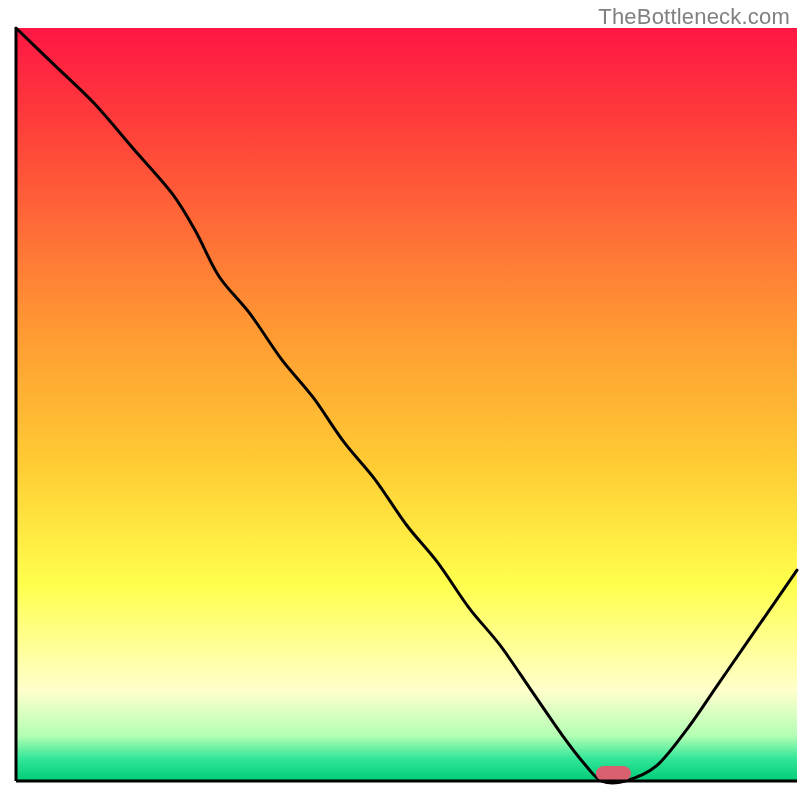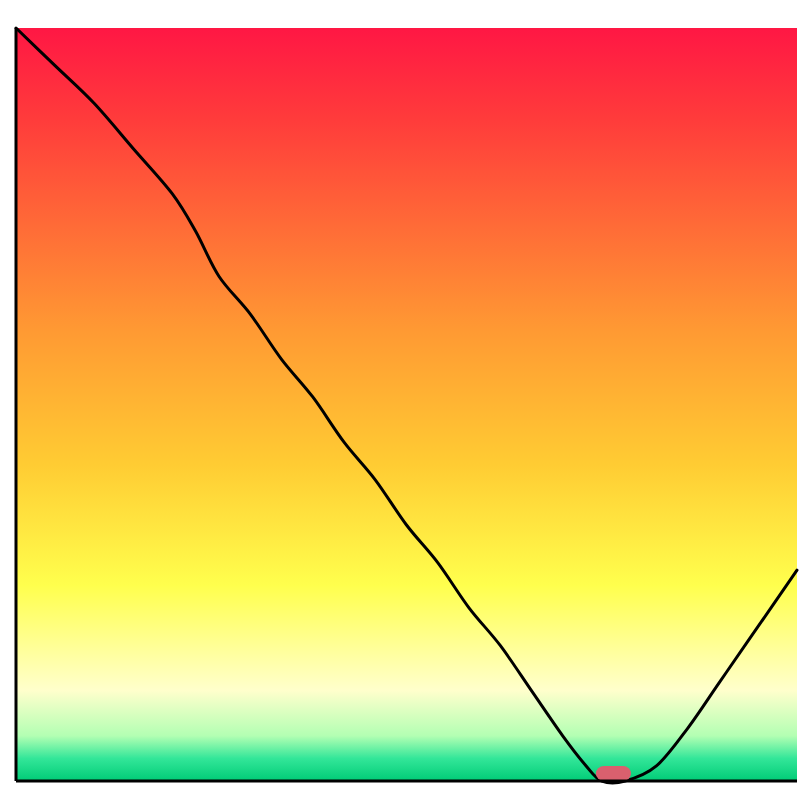--- a/index.html
+++ b/index.html
@@ -28,20 +28,21 @@
     display: block;
     position: absolute;
     left: 0;
     top: 0;
   }
 </style>
 </head>
 <body>
 
 <div class="chart-wrap">
+  <div class="watermark">TheBottleneck.com</div>
 
   <svg width="800" height="800" viewBox="0 0 800 800">
     <defs>
       <linearGradient id="bg-grad" x1="0" y1="0" x2="0" y2="1">
         <stop id="g0" offset="0%" stop-color="#ff1744"></stop>
         <stop id="g1" offset="12%" stop-color="#ff3b3b"></stop>
         <stop id="g2" offset="40%" stop-color="#ff9933"></stop>
         <stop id="g3" offset="58%" stop-color="#ffcc33"></stop>
         <stop id="g4" offset="74%" stop-color="#ffff4d"></stop>
         <stop id="g5" offset="88%" stop-color="#ffffcc"></stop>

